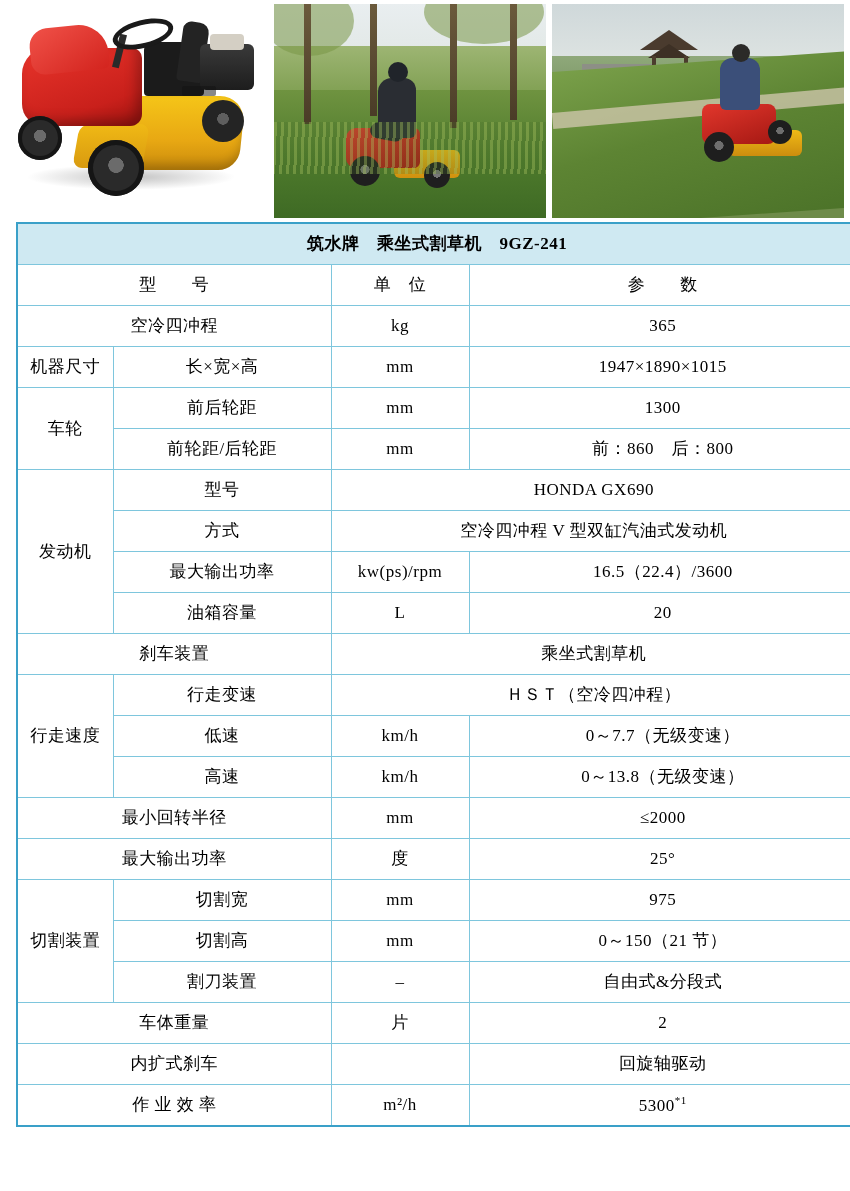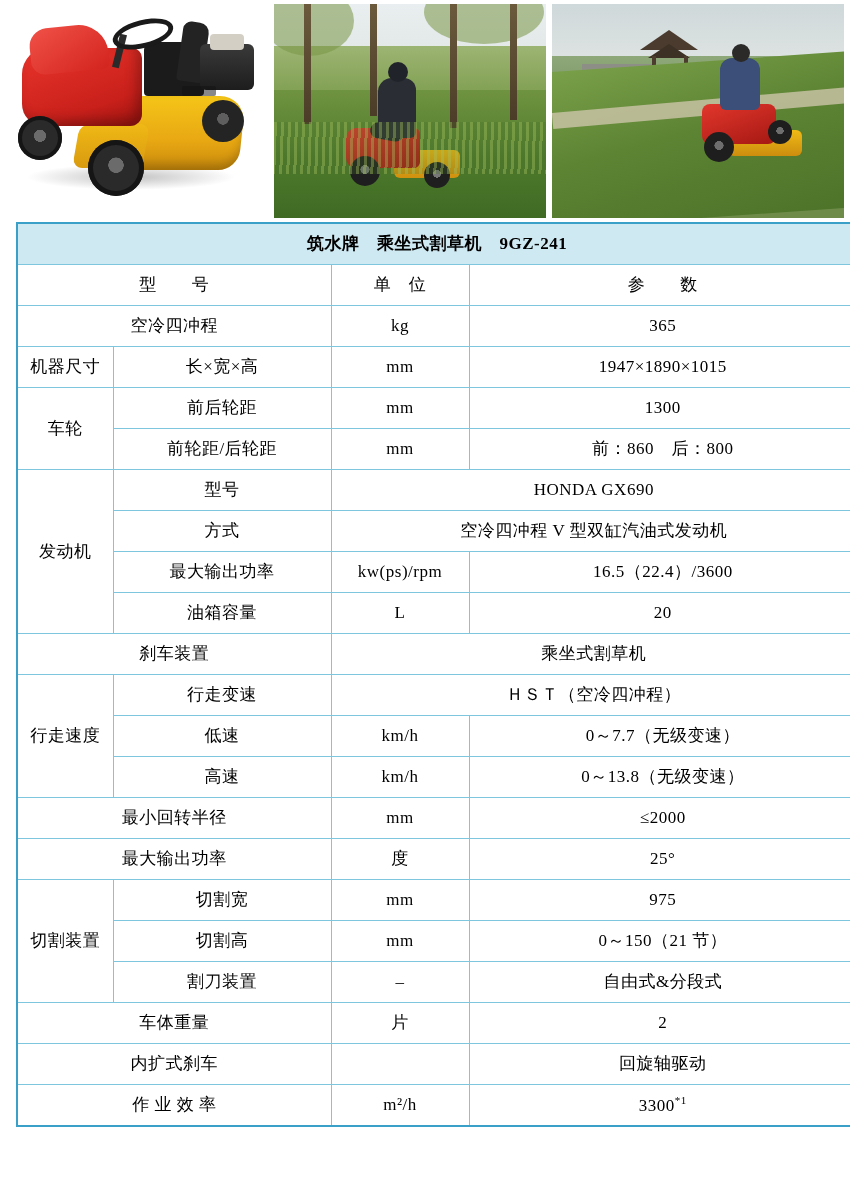--- a/index.html
+++ b/index.html
@@ -373,18 +373,18 @@
 
       <tr>
         <td colspan="2">内扩式刹车</td>
         <td></td>
         <td class="val">回旋轴驱动</td>
       </tr>
 
       <tr>
         <td colspan="2" class="grp">作 业 效 率</td>
         <td>m²/h</td>
-        <td class="val"><span>3300</span><span class="sup">*1</span></td>
+        <td class="val"><span>5300</span><span class="sup">*1</span></td>
       </tr>
 
     </tbody>
   </table>
 </div>
 
 </body></html>

